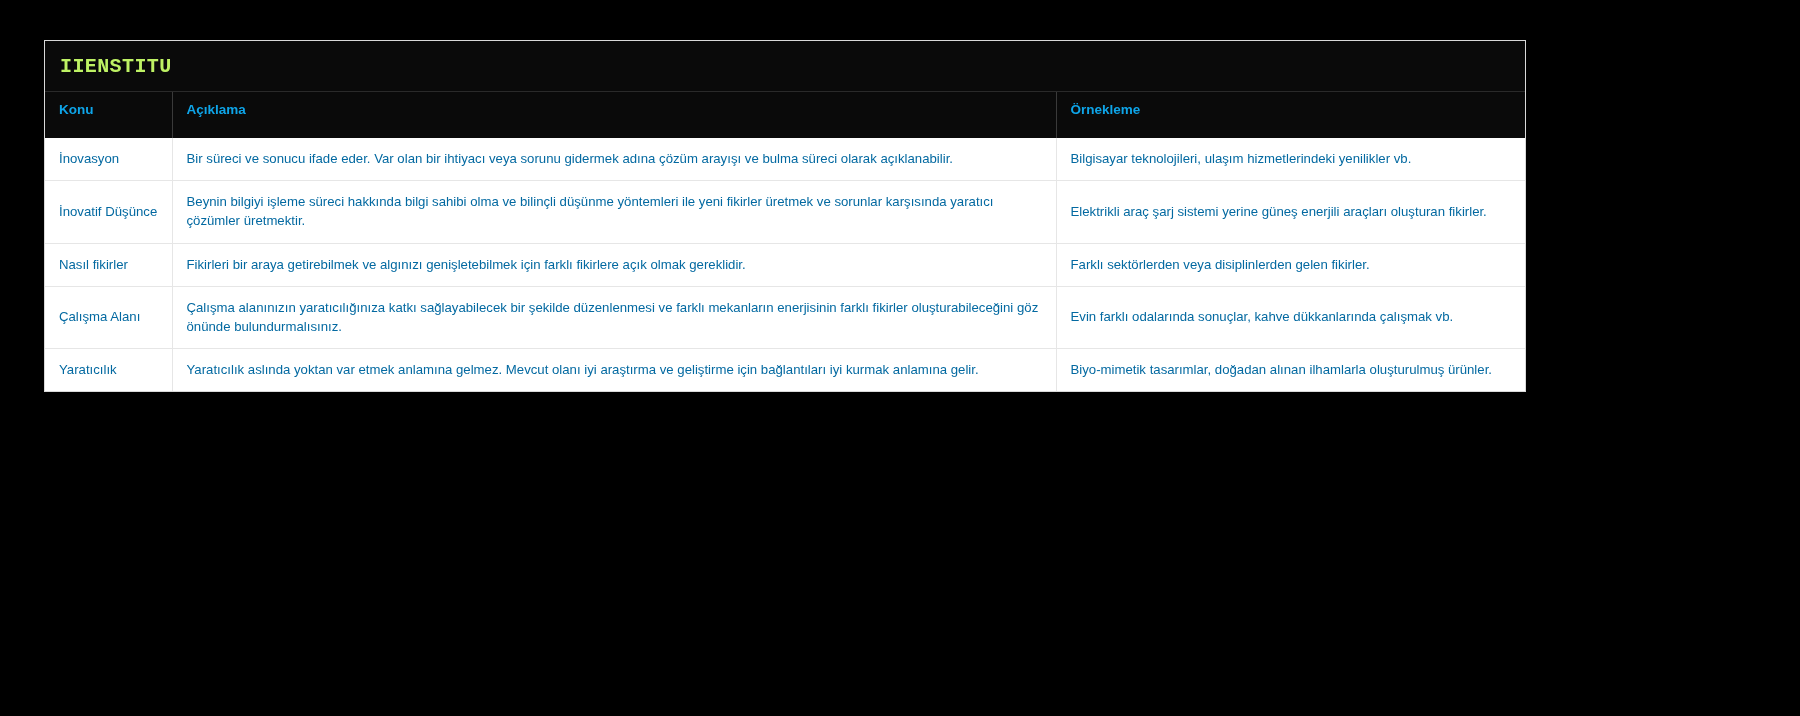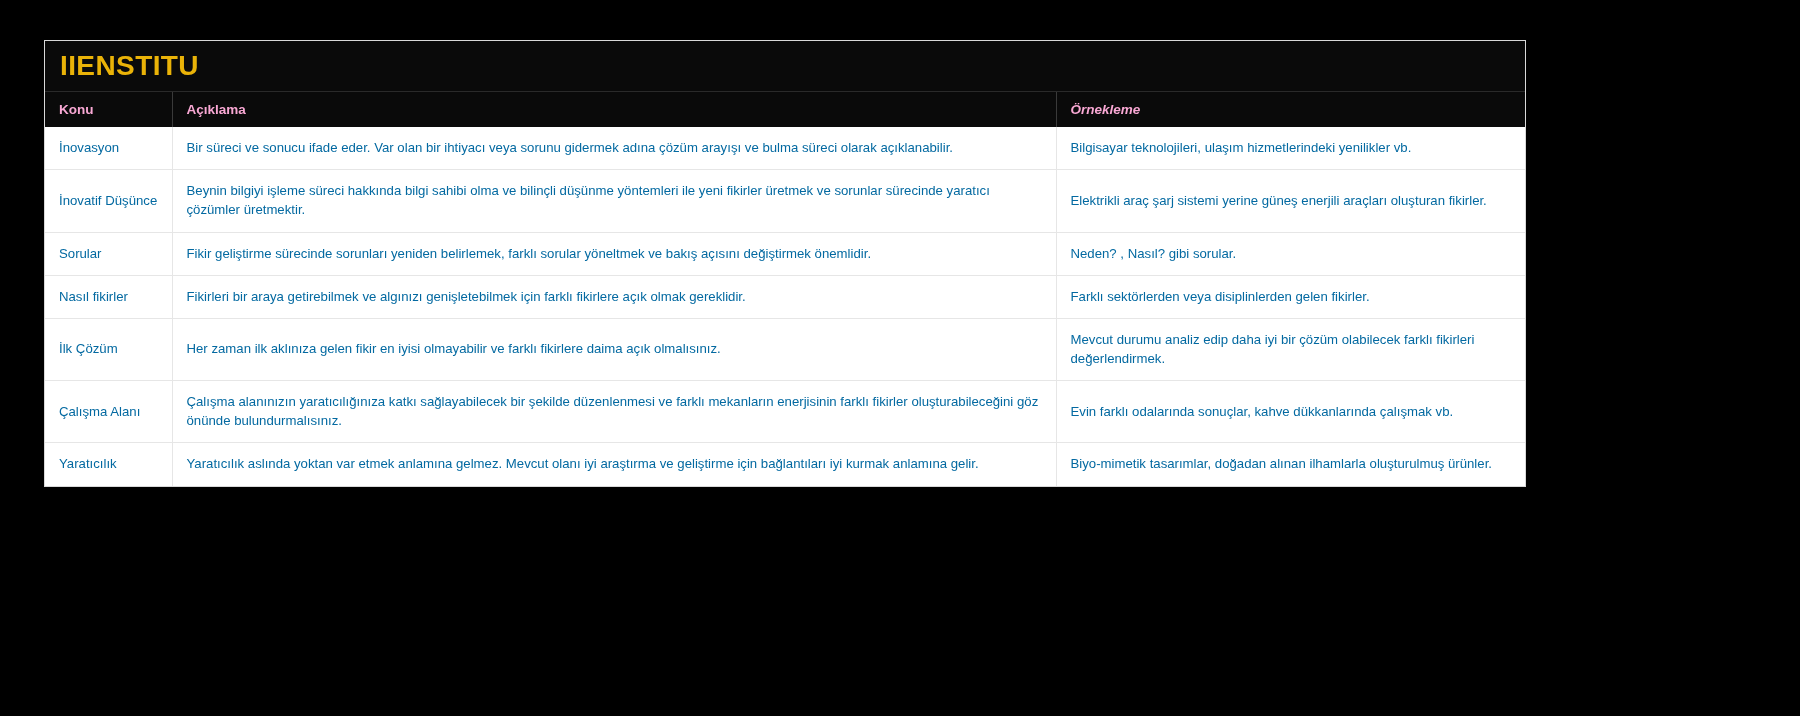--- a/index.html
+++ b/index.html
@@ -38,47 +38,47 @@
   .brand-bar {
     background: #0a0a0a;
     height: 51px;
     display: flex;
     align-items: center;
     padding: 0 0 0 15px;
     box-sizing: border-box;
     border-bottom: 1px solid #2a2a2a;
   }
   .brand-logo {
-    color: #eab308;
-    font-size: 28px;
+    color: #bef264;
+    font-size: 20px;
     font-weight: 700;
     letter-spacing: 0.4px;
-    font-family: Liberation Sans, sans-serif;
+    font-family: Liberation Mono, monospace;
   }
 
   
   table.data-table {
     border-collapse: collapse;
     width: 100%;
     table-layout: fixed;
     background: #ffffff;
   }
   table.data-table thead th {
     background: #0a0a0a;
-    color: #f9a8d4;
+    color: #0ea5e9;
     font-size: 13.5px;
     font-weight: 700;
     text-align: left;
-    padding: 10px 14px 9px 14px;
+    padding: 10px 14px 20px 14px;
     vertical-align: middle;
     border-right: 1px solid #3a3a3a;
     box-sizing: border-box;
     line-height: 1.2;
   }
-  table.data-table thead th:last-child { border-right: none; font-style: italic; }
+  table.data-table thead th:last-child { border-right: none; }
 
   table.data-table tbody td {
     font-size: 13.2px;
     color: #0369a1;
     padding: 11px 14px 12px 14px;
     vertical-align: middle;
     border-top: 1px solid #e6e6e6;
     border-right: 1px solid #e6e6e6;
     line-height: 1.45;
     box-sizing: border-box;
@@ -127,37 +127,27 @@
         </tr>
       </thead>
       <tbody id="table-body">
           <tr>
             <td class="cell-konu">İnovasyon</td>
             <td class="cell-aciklama">Bir süreci ve sonucu ifade eder. Var olan bir ihtiyacı veya sorunu gidermek adına çözüm arayışı ve bulma süreci olarak açıklanabilir.</td>
             <td class="cell-ornekleme">Bilgisayar teknolojileri, ulaşım hizmetlerindeki yenilikler vb.</td>
           </tr>
           <tr>
             <td class="cell-konu">İnovatif Düşünce</td>
-            <td class="cell-aciklama">Beynin bilgiyi işleme süreci hakkında bilgi sahibi olma ve bilinçli düşünme yöntemleri ile yeni fikirler üretmek ve sorunlar sürecinde yaratıcı çözümler üretmektir.</td>
+            <td class="cell-aciklama">Beynin bilgiyi işleme süreci hakkında bilgi sahibi olma ve bilinçli düşünme yöntemleri ile yeni fikirler üretmek ve sorunlar karşısında yaratıcı çözümler üretmektir.</td>
             <td class="cell-ornekleme">Elektrikli araç şarj sistemi yerine güneş enerjili araçları oluşturan fikirler.</td>
-          </tr>
-          <tr>
-            <td class="cell-konu">Sorular</td>
-            <td class="cell-aciklama">Fikir geliştirme sürecinde sorunları yeniden belirlemek, farklı sorular yöneltmek ve bakış açısını değiştirmek önemlidir.</td>
-            <td class="cell-ornekleme">Neden? , Nasıl? gibi sorular.</td>
           </tr>
           <tr>
             <td class="cell-konu">Nasıl fikirler</td>
             <td class="cell-aciklama">Fikirleri bir araya getirebilmek ve algınızı genişletebilmek için farklı fikirlere açık olmak gereklidir.</td>
             <td class="cell-ornekleme">Farklı sektörlerden veya disiplinlerden gelen fikirler.</td>
-          </tr>
-          <tr>
-            <td class="cell-konu">İlk Çözüm</td>
-            <td class="cell-aciklama">Her zaman ilk aklınıza gelen fikir en iyisi olmayabilir ve farklı fikirlere daima açık olmalısınız.</td>
-            <td class="cell-ornekleme">Mevcut durumu analiz edip daha iyi bir çözüm olabilecek farklı fikirleri değerlendirmek.</td>
           </tr>
           <tr>
             <td class="cell-konu">Çalışma Alanı</td>
             <td class="cell-aciklama">Çalışma alanınızın yaratıcılığınıza katkı sağlayabilecek bir şekilde düzenlenmesi ve farklı mekanların enerjisinin farklı fikirler oluşturabileceğini göz önünde bulundurmalısınız.</td>
             <td class="cell-ornekleme">Evin farklı odalarında sonuçlar, kahve dükkanlarında çalışmak vb.</td>
           </tr>
           <tr>
             <td class="cell-konu">Yaratıcılık</td>
             <td class="cell-aciklama">Yaratıcılık aslında yoktan var etmek anlamına gelmez. Mevcut olanı iyi araştırma ve geliştirme için bağlantıları iyi kurmak anlamına gelir.</td>
             <td class="cell-ornekleme">Biyo-mimetik tasarımlar, doğadan alınan ilhamlarla oluşturulmuş ürünler.</td>

